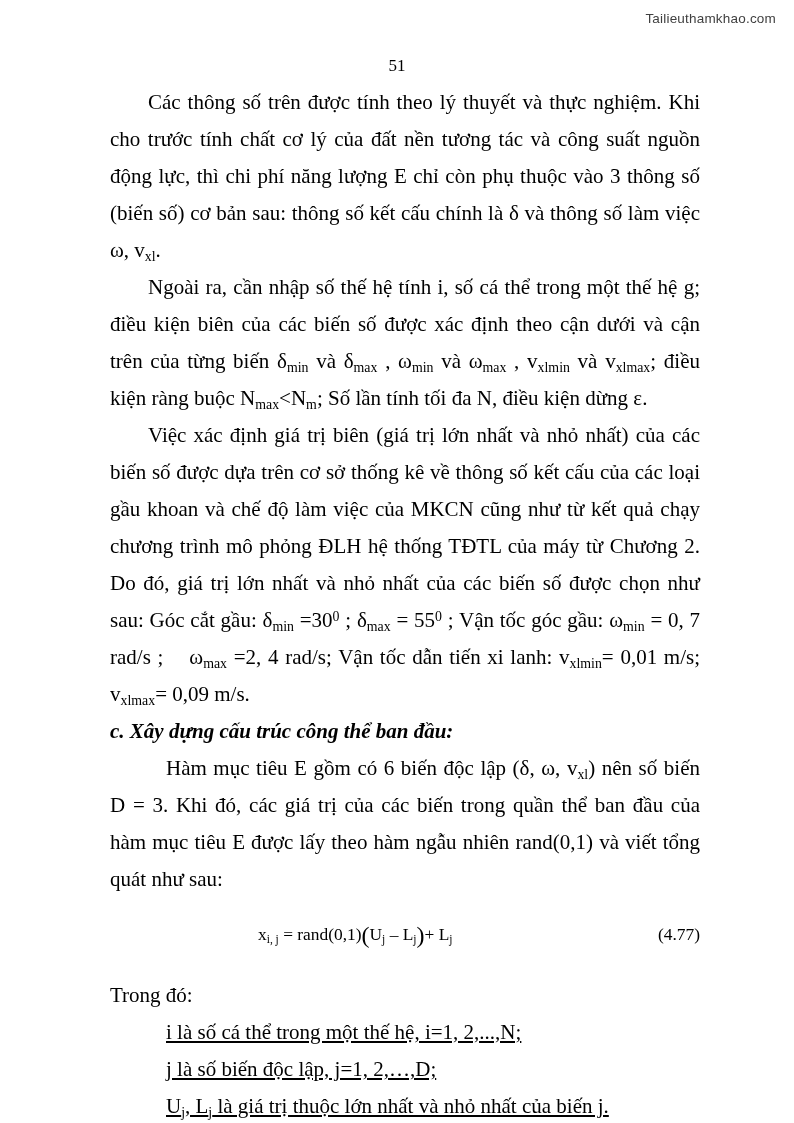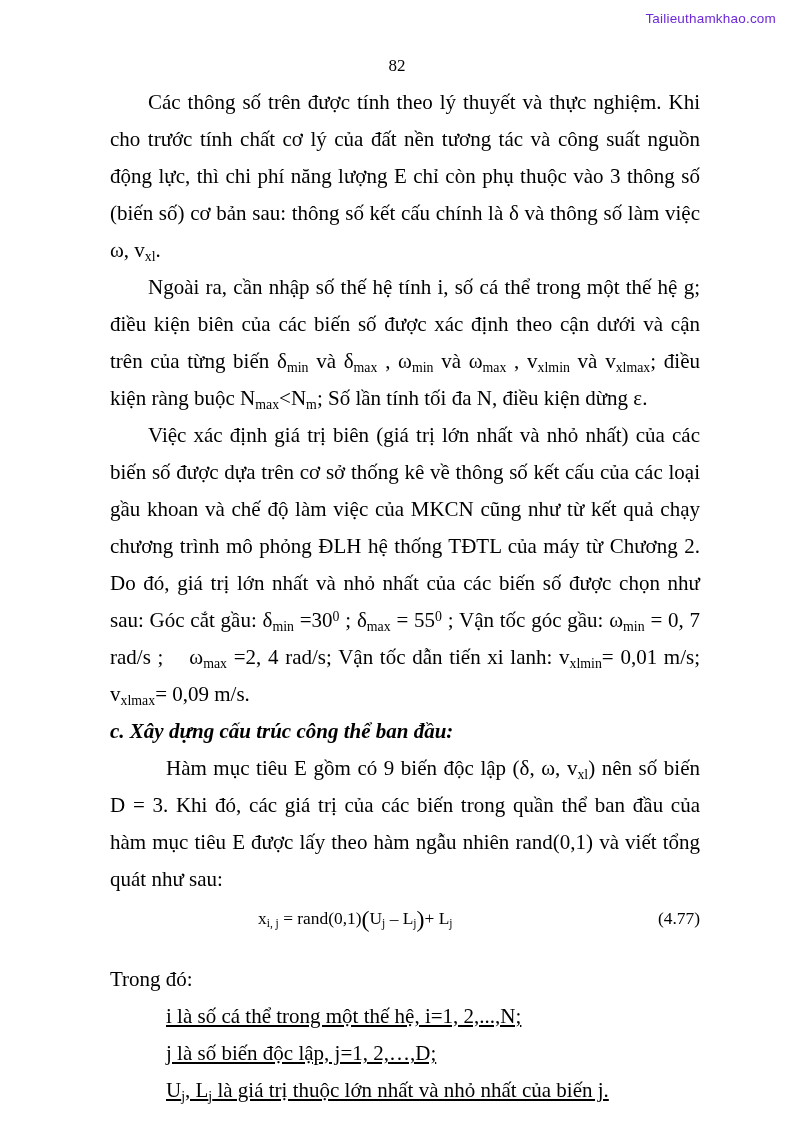--- a/index.html
+++ b/index.html
@@ -20,21 +20,21 @@
     width: 794px;
     height: 1123px;
     box-sizing: border-box;
   }
   .watermark {
     position: absolute;
     top: 11px;
     right: 18px;
     font-family: "Liberation Sans", "DejaVu Sans", sans-serif;
     font-size: 13.5px;
-    color: #6d28d9;
+    color: #404040;
     letter-spacing: 0.2px;
     white-space: nowrap;
   }
   .page-number {
     position: absolute;
     top: 56px;
     left: 0;
     width: 794px;
     text-align: center;
     font-size: 17px;
@@ -77,21 +77,21 @@
     font-size: 0.66em;
     line-height: 0;
     vertical-align: 0.45em;
   }
   .lastline {
     text-align: left;
   }
   .eq-row {
     position: relative;
     height: 40px;
-    margin-top: 6px;
+    margin-top: 22px;
     margin-bottom: 2px;
   }
   .eq-body {
     position: absolute;
     left: 148px;
     top: 2px;
     font-size: 17.4px;
     white-space: nowrap;
   }
   .eq-body .paren {
@@ -115,35 +115,35 @@
     text-decoration: underline;
   }
 </style>
 </head>
 <body>
 
 <div class="page">
 
   <div class="watermark">Tailieuthamkhao.com</div>
 
-  <div class="page-number">82</div>
+  <div class="page-number">51</div>
 
   <div class="content">
 
     <p class="indent"><span>Các thông số trên được tính theo lý thuyết và thực nghiệm. Khi cho trước tính chất cơ lý của đất nền tương tác và công suất nguồn động lực, thì chi phí năng lượng E chỉ còn phụ thuộc vào 3 thông số (biến số) cơ bản sau: thông số kết cấu chính là δ và thông số làm việc ω, v</span><sub>xl</sub><span>.</span></p>
 
     <p class="indent"><span>Ngoài ra, cần nhập số thế hệ tính i, số cá thể trong một thế hệ g; điều kiện biên của các biến số được xác định theo cận dưới và cận trên của từng biến δ</span><sub>min</sub><span> và δ</span><sub>max</sub><span> , ω</span><sub>min</sub><span> và ω</span><sub>max</sub><span> , v</span><sub>xlmin</sub><span> và v</span><sub>xlmax</sub><span>; điều kiện ràng buộc N</span><sub>max</sub><span>&lt;N</span><sub>m</sub><span>; Số lần tính tối đa N, điều kiện dừng ε.</span></p>
 
     <p class="indent"><span>Việc xác định giá trị biên (giá trị lớn nhất và nhỏ nhất) của các biến số được dựa trên cơ sở thống kê về thông số kết cấu của các loại gầu khoan và chế độ làm việc của MKCN cũng như từ kết quả chạy chương trình mô phỏng ĐLH hệ thống TĐTL của máy từ Chương 2. Do đó, giá trị lớn nhất và nhỏ nhất của các biến số được chọn như sau: Góc cắt gầu: δ</span><sub>min</sub><span> =30</span><sup>0</sup><span> ; δ</span><sub>max</sub><span> = 55</span><sup>0</sup><span> ; Vận tốc góc gầu: ω</span><sub>min</sub><span> = 0, 7 rad/s ;</span><span class="sp"></span><span>ω</span><sub>max</sub><span> =2, 4 rad/s; Vận tốc dẫn tiến xi lanh: v</span><sub>xlmin</sub><span>= 0,01  m/s; v</span><sub>xlmax</sub><span>= 0,09 m/s.</span></p>
 
 
 
     <p class="heading">c. Xây dựng cấu trúc công thể ban đầu:</p>
 
-    <p class="indent-wide"><span>Hàm mục tiêu E gồm có 9 biến độc lập (δ, ω, v</span><sub>xl</sub><span>) nên số biến D = 3. Khi đó, các giá trị của các biến trong quần thể ban đầu của hàm mục tiêu E được lấy theo hàm ngẫu nhiên rand(0,1) và viết tổng quát như sau:</span></p>
+    <p class="indent-wide"><span>Hàm mục tiêu E gồm có 6 biến độc lập (δ, ω, v</span><sub>xl</sub><span>) nên số biến D = 3. Khi đó, các giá trị của các biến trong quần thể ban đầu của hàm mục tiêu E được lấy theo hàm ngẫu nhiên rand(0,1) và viết tổng quát như sau:</span></p>
 
     <div class="eq-row">
       <span class="eq-body"><span>x</span><sub>i, j</sub><span> = rand(0,1)</span><span class="paren">(</span><span>U</span><sub>j</sub><span> – L</span><sub>j</sub><span class="paren">)</span><span>+ L</span><sub>j</sub></span>
       <span class="eq-num">(4.77)</span>
     </div>
 
     <p class="noindent lastline">Trong đó:</p>
 
     <p class="def-line">i là số cá thể trong một thế hệ,  i=1, 2,...,N;</p>
 

